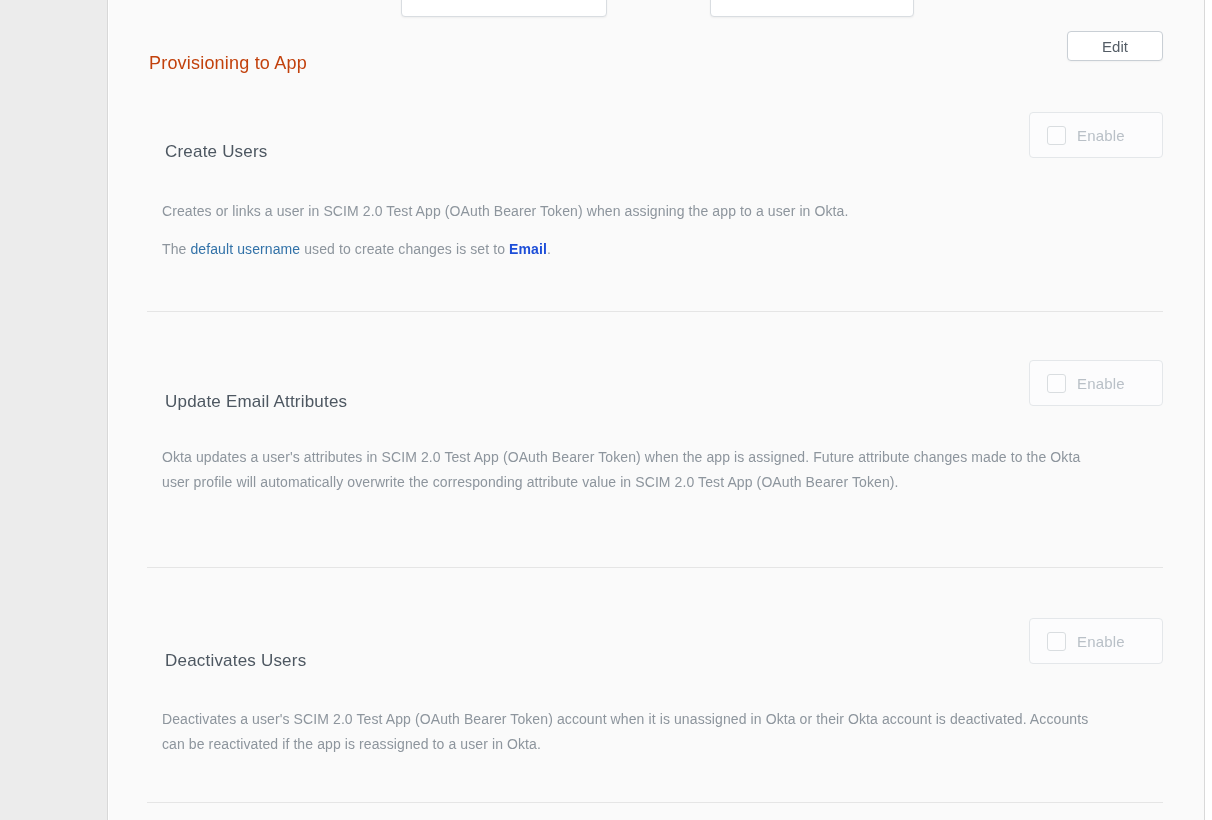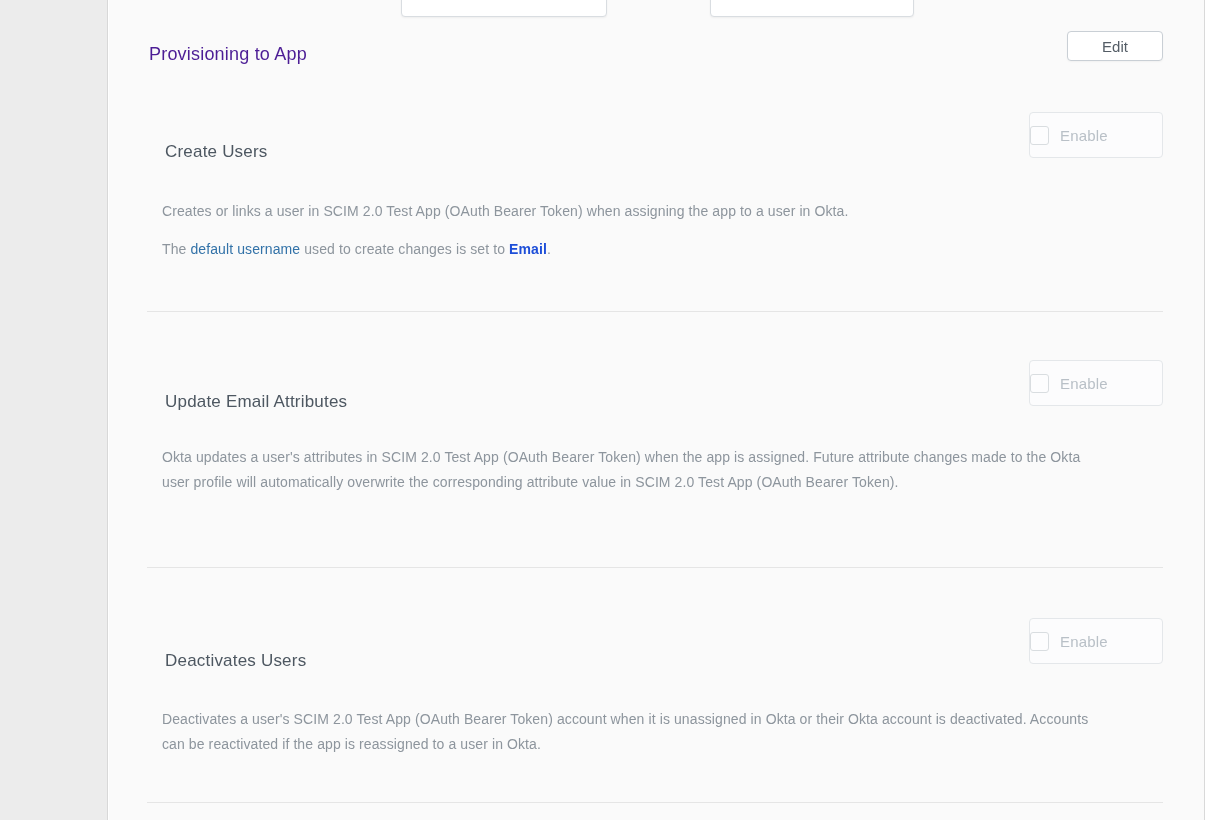--- a/index.html
+++ b/index.html
@@ -20,39 +20,39 @@
     box-sizing:border-box;
   }
   .cutbox{
     position:absolute;top:-14px;height:29px;background:#ffffff;
     border:1px solid #d9dde1;border-radius:4px;
     box-shadow:0 1px 2px rgba(0,0,0,0.05);
   }
   .b1{left:292px;width:204px;}
   .b2{left:601px;width:202px;}
   .page-title{
-    position:absolute;left:40px;top:44px;margin:0;
-    font-size:18px;font-weight:400;color:#4c1d95;letter-spacing:.2px;
+    position:absolute;left:40px;top:53px;margin:0;
+    font-size:18px;font-weight:400;color:#c2410c;letter-spacing:.2px;
   }
   .edit-btn{
     position:absolute;left:958px;top:31px;width:96px;height:30px;
     background:#ffffff;border:1px solid #c9cfd5;border-radius:4px;
     font-family:inherit;font-size:15px;color:#545d66;
     box-shadow:0 1px 2px rgba(0,0,0,0.04);cursor:pointer;
   }
   .sec-title{
     position:absolute;left:40px;margin:16px;
     font-size:17px;font-weight:400;color:#4d5761;letter-spacing:.2px;
   }
   .t1{top:126px;} .t2{top:376px;} .t3{top:635px;}
   .enable-btn{
     position:absolute;left:920px;width:134px;height:46px;
     background:#fcfcfd;border:1px solid #e4e7ea;border-radius:4px;
     display:flex;align-items:center;box-sizing:border-box;
-    cursor:default;
+    padding-left:17px;cursor:default;
   }
   .e1{top:112px;} .e2{top:360px;} .e3{top:618px;}
   .checkbox{
     width:17px;height:17px;background:#fdfdfe;
     border:1px solid #d9dde0;border-radius:3px;flex:0 0 auto;
   }
   .enable-label{
     margin-left:11px;font-size:15px;color:#b9c0c7;letter-spacing:.2px;
   }
   .desc{

